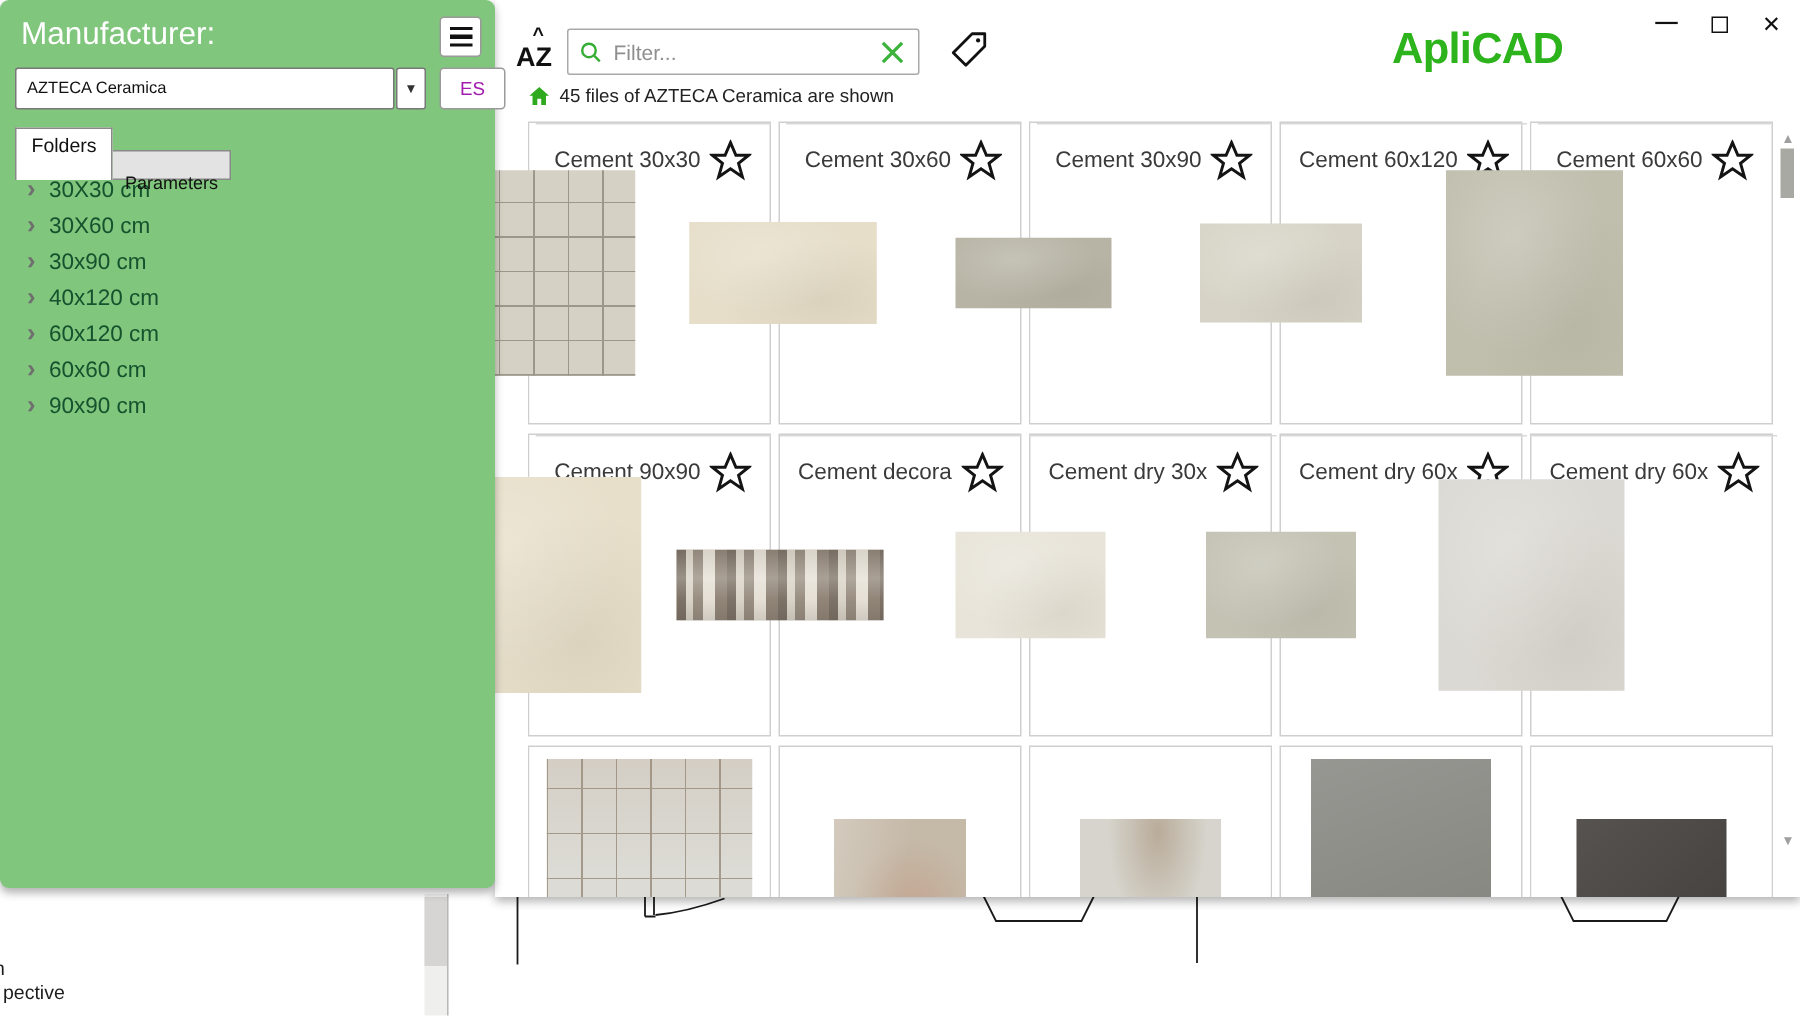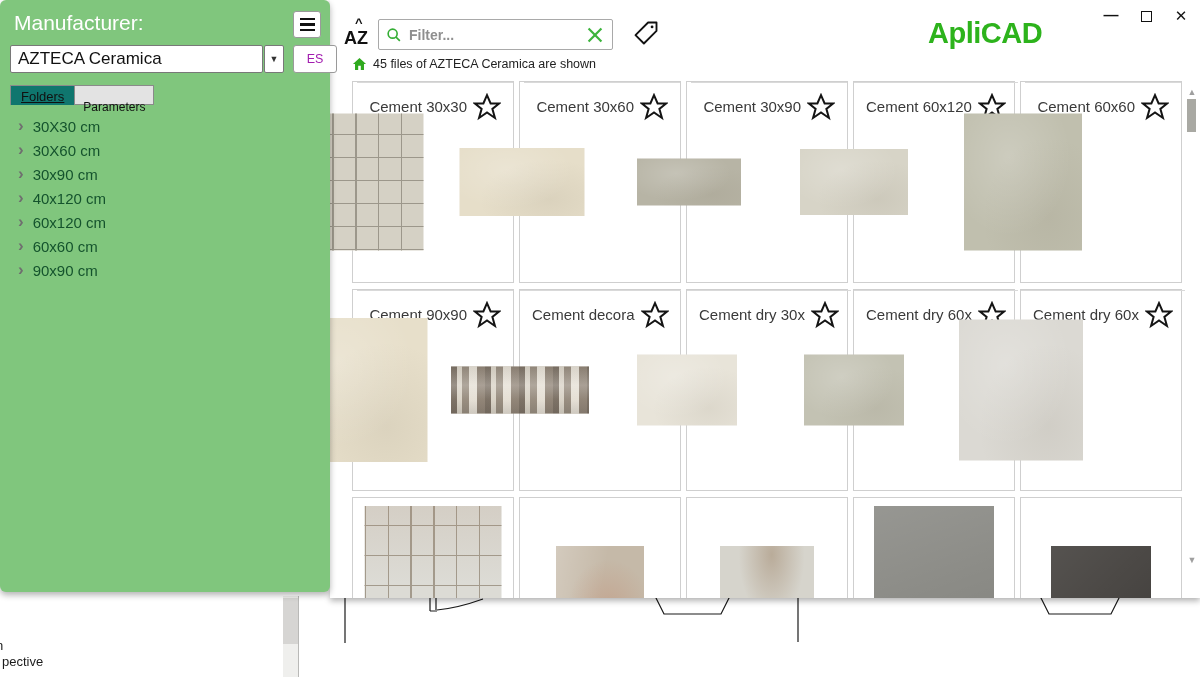--- a/index.html
+++ b/index.html
@@ -109,30 +109,30 @@
   
   .panel-green { position:absolute; left:0; top:0; width:330px; height:592px;
                  border-radius:6px; box-shadow:0 3px 6px rgba(0,0,0,.30); }
   .sb-title { position:absolute; left:14px; top:11px; font-size:21px; color:#ffffff; }
   .menu-btn { position:absolute; left:293px; top:11px; width:28px; height:27px; background:#fff;
               border:1px solid #9a9a9a; border-radius:3px; display:flex; flex-direction:column;
               justify-content:center; align-items:center; gap:3px; }
   .menu-btn i { display:block; width:15px; height:2.4px; background:#111; }
   .combo { position:absolute; left:10px; top:45px; width:253px; height:28px; background:#fff;
            border:1px solid #787878; border-radius:2px; display:flex; align-items:center;
-           padding-left:7px; font-size:17px; color:#111; }
+           padding-left:7px; font-size:11px; color:#111; }
   .combo-arrow { position:absolute; left:264px; top:45px; width:20px; height:28px; background:#fff;
                  border:1px solid #787878; border-radius:2px; display:flex; align-items:center;
                  justify-content:center; font-size:9px; color:#333; }
   .lang-btn { position:absolute; left:293px; top:45px; width:44px; height:28px; background:#fff;
               border:1px solid #9a9a9a; border-radius:3px; display:flex; align-items:center;
               justify-content:center; font-size:12.5px; color:#a21caf; }
   .tabs { position:absolute; left:10px; top:85px; display:flex; align-items:flex-end; }
   .tab { border:1px solid #8a8a8a; font-size:13px; color:#111; padding:3px 10px 4px; }
-  .tab.active { background:#0f766e; height:20px; border-bottom:none; position:relative; z-index:2;text-decoration:underline; }
+  .tab.active { background:#ffffff; height:35px; border-bottom:none; position:relative; z-index:2; }
   .tab.inactive { background:#e3e3e3; font-size:12px; height:20px; padding:14px 8px 3px;
                   border-left:none; z-index:1; }
   .folder-list { position:absolute; left:0; top:114px; width:330px; }
   .folder-item { display:flex; align-items:center; height:24px; padding-left:18px; cursor:default; }
   .folder-item .chev { color:#6f6f6f; font-weight:700; font-size:17px; line-height:1;
                        margin-right:9px; transform:translateY(-1px); }
   .folder-item .flabel { color:#14532d; font-size:15px; }
 </style>
 </head>
 <body>
@@ -172,21 +172,21 @@
   <div class="az-icon">
     <span class="caret">^</span>
     <span class="letters">AZ</span>
   </div>
 
   <div class="filter-box">
     <svg width="18" height="18" viewBox="0 0 20 20">
       <circle cx="8.5" cy="8.5" r="5" fill="none" stroke="#35ae35" stroke-width="1.8"></circle>
       <line x1="12.3" y1="12.3" x2="16.5" y2="16.5" stroke="#35ae35" stroke-width="1.8"></line>
     </svg>
-    <input type="text" value="" style="padding-left: 6px; font-weight: bold;" placeholder="Filter...">
+    <input type="text" value="" style="padding-left: 6px;" placeholder="Filter...">
     <svg class="icon-btn" width="22" height="22" viewBox="0 0 24 24">
       <line x1="5" y1="5" x2="19" y2="19" stroke="#3cb43c" stroke-width="2.4"></line>
       <line x1="19" y1="5" x2="5" y2="19" stroke="#3cb43c" stroke-width="2.4"></line>
     </svg>
   </div>
 
   <svg class="tag-icon" width="28" height="28" viewBox="0 0 24 24">
     <path d="M21 3 H13.8 L3 13.8 L10.2 21 L21 10.2 Z" fill="none" stroke="#111" stroke-width="1.6" stroke-linejoin="round"></path>
     <circle cx="17.2" cy="6.8" r="1.2" fill="#111"></circle>
   </svg>

